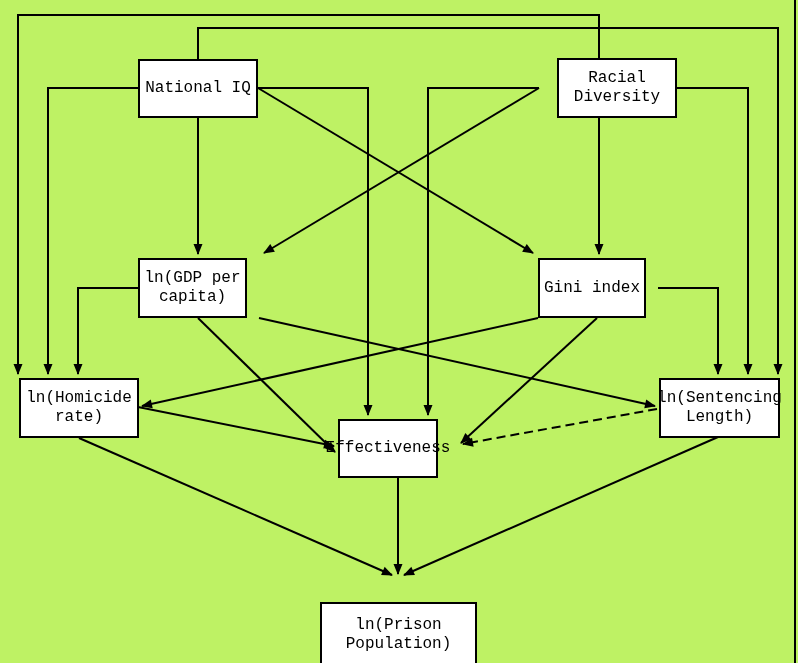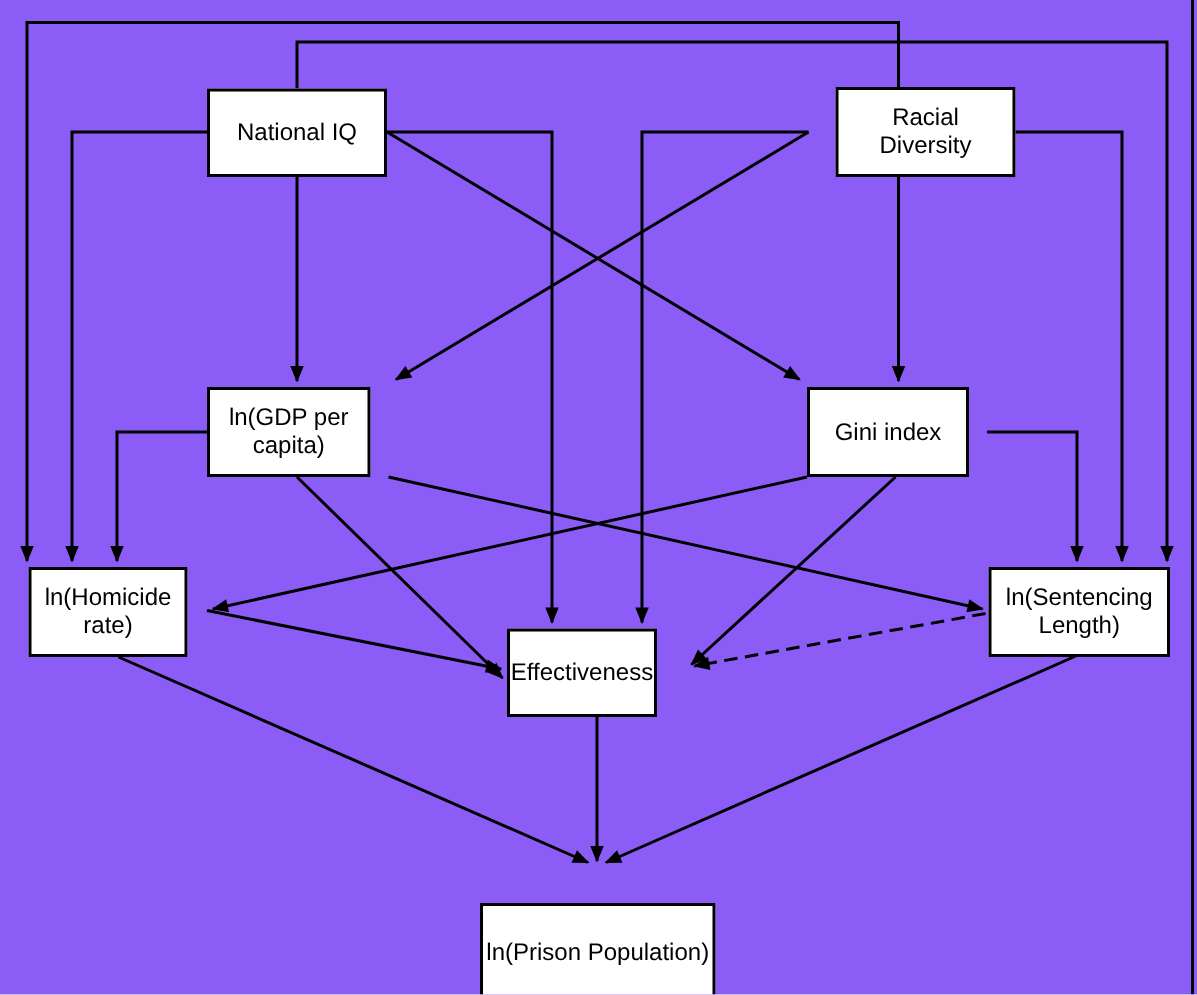--- a/index.html
+++ b/index.html
@@ -1,18 +1,18 @@
 <!DOCTYPE html>
 <html><head>
 <meta charset="utf-8">
 <style>
   html,body{margin:0;padding:0;background:#ffffff;}
   .canvas{
-    position:relative;width:798px;height:663px;background:#8b5cf6;
-    font-family:Liberation Sans, sans-serif;overflow:hidden;
+    position:relative;width:798px;height:663px;background:#bef264;
+    font-family:Liberation Mono, monospace;overflow:hidden;
   }
   .edges{position:absolute;left:0;top:0;width:798px;height:663px;}
   .node{
     position:absolute;box-sizing:border-box;background:#ffffff;
     border:2px solid #000000;display:flex;align-items:center;justify-content:center;
     text-align:center;color:#000000;font-size:16px;line-height:19px;
   }
   .node .label{white-space:pre-line;}
 </style>
 </head>
@@ -72,21 +72,21 @@
 
   <div class="node" style="left:138px;top:258px;width:109px;height:60px">
     <span class="label">ln(GDP per
 capita)</span>
   </div>
 
   <div class="node" style="left:538px;top:258px;width:108px;height:60px">
     <span class="label">Gini index</span>
   </div>
 
-  <div class="node" style="left:19px;top:378px;width:106px;height:60px">
+  <div class="node" style="left:19px;top:378px;width:120px;height:60px">
     <span class="label">ln(Homicide
 rate)</span>
   </div>
 
   <div class="node" style="left:659px;top:378px;width:121px;height:60px">
     <span class="label">ln(Sentencing
 Length)</span>
   </div>
 
   <div class="node" style="left:338px;top:419px;width:100px;height:59px">

